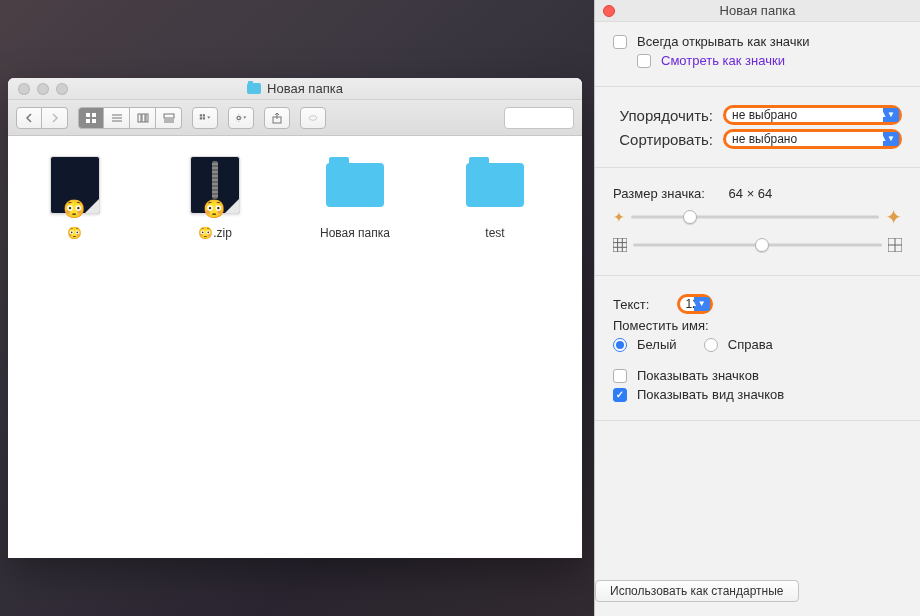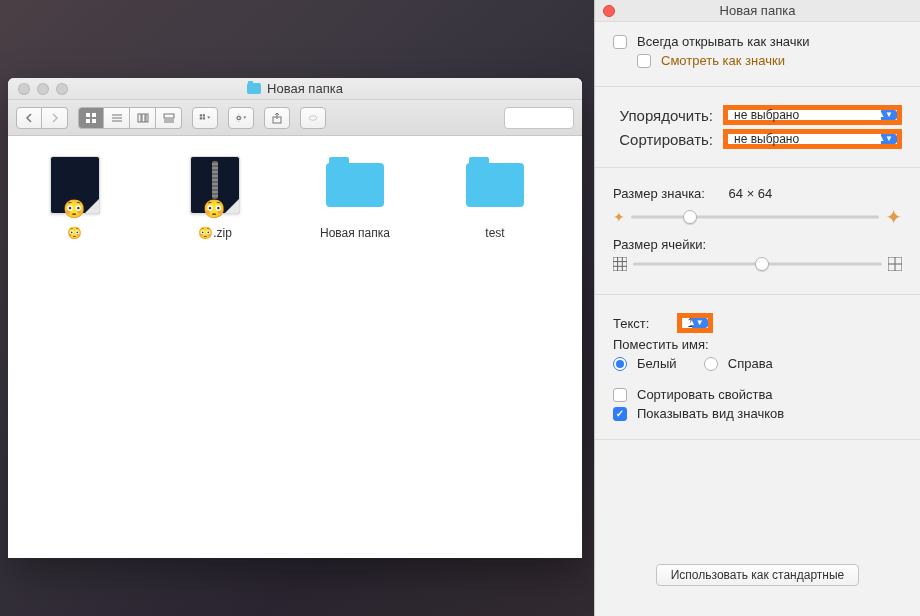--- a/index.html
+++ b/index.html
@@ -38,21 +38,21 @@
 .foldbig:before { content:""; position:absolute; top:-6px; left:3px; width:20px; height:8px; background:#4fc5ef; border-radius:2px 2px 0 0; }
 
 
 .inspector { position: absolute; right: 0; top: 0; width: 326px; height: 616px; background: #f2f2f2; border-left: 1px solid #c5c5c5; display: flex; flex-direction: column; font-size: 13px; color: #2a2a2a; }
 .insp-title { height: 22px; display: flex; align-items: center; justify-content: center; font-size: 13px; color: #444; border-bottom: 1px solid #dcdcdc; background: #e9e9e9; position: relative; }
 .insp-title .dot { position: absolute; left: 8px; top: 5px; }
 .section { padding: 8px 18px; }
 .row { display: flex; align-items: center; gap: 10px; margin: 4px 0; }
 .row.rlabel { justify-content: flex-start; }
 .rowlbl { width: 100px; text-align: right; font-size: 15px; color: #333; }
-.sel { flex: 1; height: 20px; background: #fff; border: 5px solid #f97316; border-radius: 0; position: relative; font-size: 12px; padding: 0 18px 0 6px; display: flex; align-items: center; }
+.sel { flex: 1; height: 20px; background: #fff; border: 3px solid #f97316; border-radius: 10px; position: relative; font-size: 12px; padding: 0 18px 0 6px; display: flex; align-items: center; }
 .sel:after { content:""; position:absolute; right:0; top:0; width:16px; height:100%; background:#3b82f6; border-radius:0 3px 3px 0; }
 .sel .arrow { position:absolute; right:4px; top:50%; transform:translateY(-50%); color:#fff; font-size:8px; z-index:1; line-height:1; }
 .sel.sm { width: 36px; flex: none; }
 .chk { width: 14px; height: 14px; border: 1px solid #b2b2b2; border-radius: 3px; background: #fff; display: inline-flex; align-items:center; justify-content:center; }
 .chk.on { background: #2e7cf6; border-color:#2e7cf6; }
 .chk.on:after { content:"✓"; color:#fff; font-size:10px; font-weight:bold; }
 .radio { width: 14px; height: 14px; border: 1px solid #b2b2b2; border-radius: 50%; background: #fff; display: inline-flex; align-items:center; justify-content:center; }
 .radio.on { border-color:#2e7cf6; }
 .radio.on:after { content:""; width:8px; height:8px; background:#2e7cf6; border-radius:50%; }
 .hr { border: none; border-top: 1px solid #dedede; margin: 6px 0; }
@@ -60,22 +60,22 @@
 
 .slider-row { display:flex; align-items:center; gap:6px; margin: 4px 0 8px; }
 .slider { flex:1; height: 16px; position:relative; }
 .track { position:absolute; top:50%; left:0; right:0; height:3px; background:#cfcfcf; border-radius:2px; transform:translateY(-50%); }
 .knob { position:absolute; top:50%; transform:translate(-50%,-50%); width:14px; height:14px; background:#fff; border:1px solid #b4b4b4; border-radius:50%; box-shadow:0 1px 1px rgba(0,0,0,.15); }
 .micon { font-size:14px; color:#df9e47; }
 .gridicon { width:14px; height:14px; }
 .gridicon rect { fill:none; stroke:#666; stroke-width:1; }
 .indent { padding-left: 24px; }
 .indent2 { padding-left: 18px; }
-.gray { color:#a16207; }
-.footer { margin-top:auto; text-align:center; padding-bottom:16px;border-radius:23px;}
+.gray { color:#6d28d9; }
+.footer { margin-top:auto; text-align:left; border-radius:23px;}
 </style>
 </head>
 <body>
 
 <div class="finder">
   <div class="titlebar">
     <div class="traffic">
       <div class="dot"></div>
       <div class="dot"></div>
       <div class="dot"></div>
@@ -232,23 +232,20 @@
   <div class="section">
     <div class="row rlabel"><span>Размер значка:</span>&nbsp;<span>64 × 64</span></div>
     <div class="slider-row">
       <span class="micon">✦</span>
       <div class="slider">
           <div class="track"></div>
           <div class="knob" style="left:24%"></div>
         </div>
       <span class="micon" style="font-size:20px">✦</span>
     </div>
-    <div class="row rlabel">
-        <span>Размер ячейки:</span>
-      </div>
     <div class="slider-row">
       <svg class="gridicon" viewBox="0 0 14 14">
           <rect x="0" y="0" width="14" height="14"></rect>
           <line x1="4.6" y1="0" x2="4.6" y2="14" stroke="#666"></line>
           <line x1="9.3" y1="0" x2="9.3" y2="14" stroke="#666"></line>
           <line x1="0" y1="4.6" x2="14" y2="4.6" stroke="#666"></line>
           <line x1="0" y1="9.3" x2="14" y2="9.3" stroke="#666"></line>
         </svg>
       <div class="slider">
           <div class="track"></div>
@@ -271,21 +268,21 @@
         </div>
     </div>
     <div class="row rlabel" style="">
         <span>Поместить имя:</span>
       </div>
     <div class="row"><span class="radio on"></span><span>Белый</span>
       &nbsp;&nbsp;<span class="radio"></span><span>Справа</span></div>
     <div style="height:8px"></div>
     <div class="row">
         <span class="chk"></span>
-        <span>Сортировать свойства</span>
+        <span>Показывать значков</span>
       </div>
     <div class="row">
         <span class="chk on"></span>
         <span>Показывать вид значков</span>
       </div>
   </div>
   <hr class="hr">
 
 
   <div class="footer">

